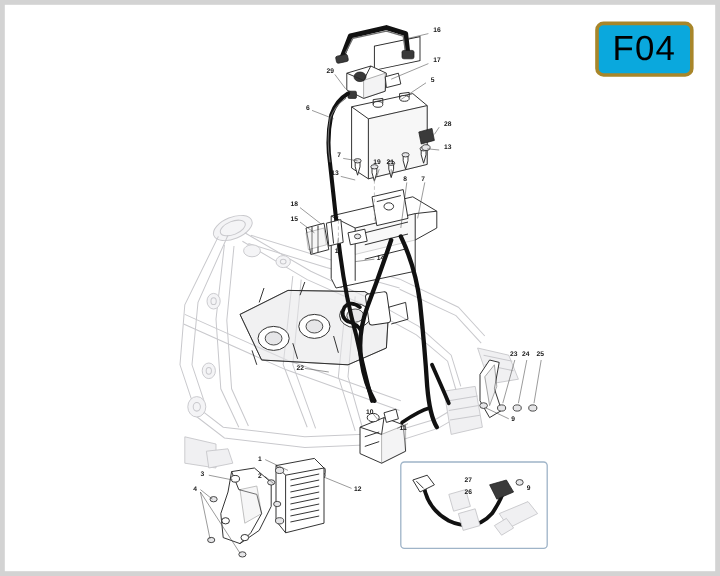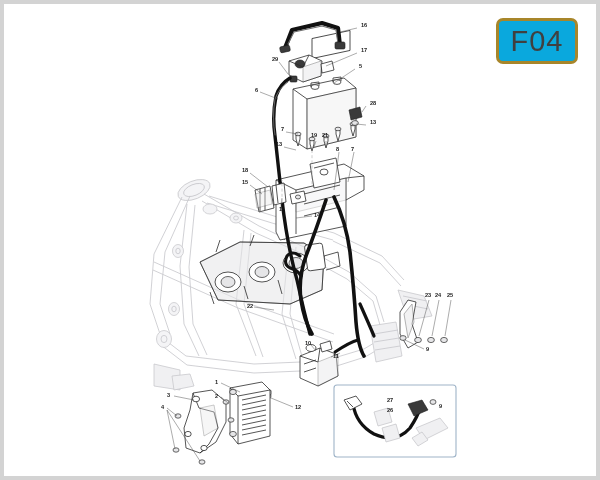--- a/index.html
+++ b/index.html
@@ -28,21 +28,21 @@
     right:18px;top:14px;
     width:82px;height:46px;
     background:#0aa8dd;
     border:3px solid #a8862a;
     border-radius:7px;
     box-sizing:border-box;
     display:flex;align-items:center;justify-content:center;
     z-index:40;
   }
   #section-badge span{
-    color:#404040;
+    color:#000000;
     font-size:29px;
     font-weight:400;
     letter-spacing:1px;
     line-height:1;
     font-family:"Liberation Sans", sans-serif;
   }
   .callout{ font-size:5.6px; font-weight:bold; fill:#1a1a1a;
             font-family:"Liberation Sans", sans-serif; }
   .lead{ stroke:#454545; stroke-width:.45; fill:none; }
   .frame-ln{ stroke:#c9c9cd; stroke-width:.85; fill:none; }

